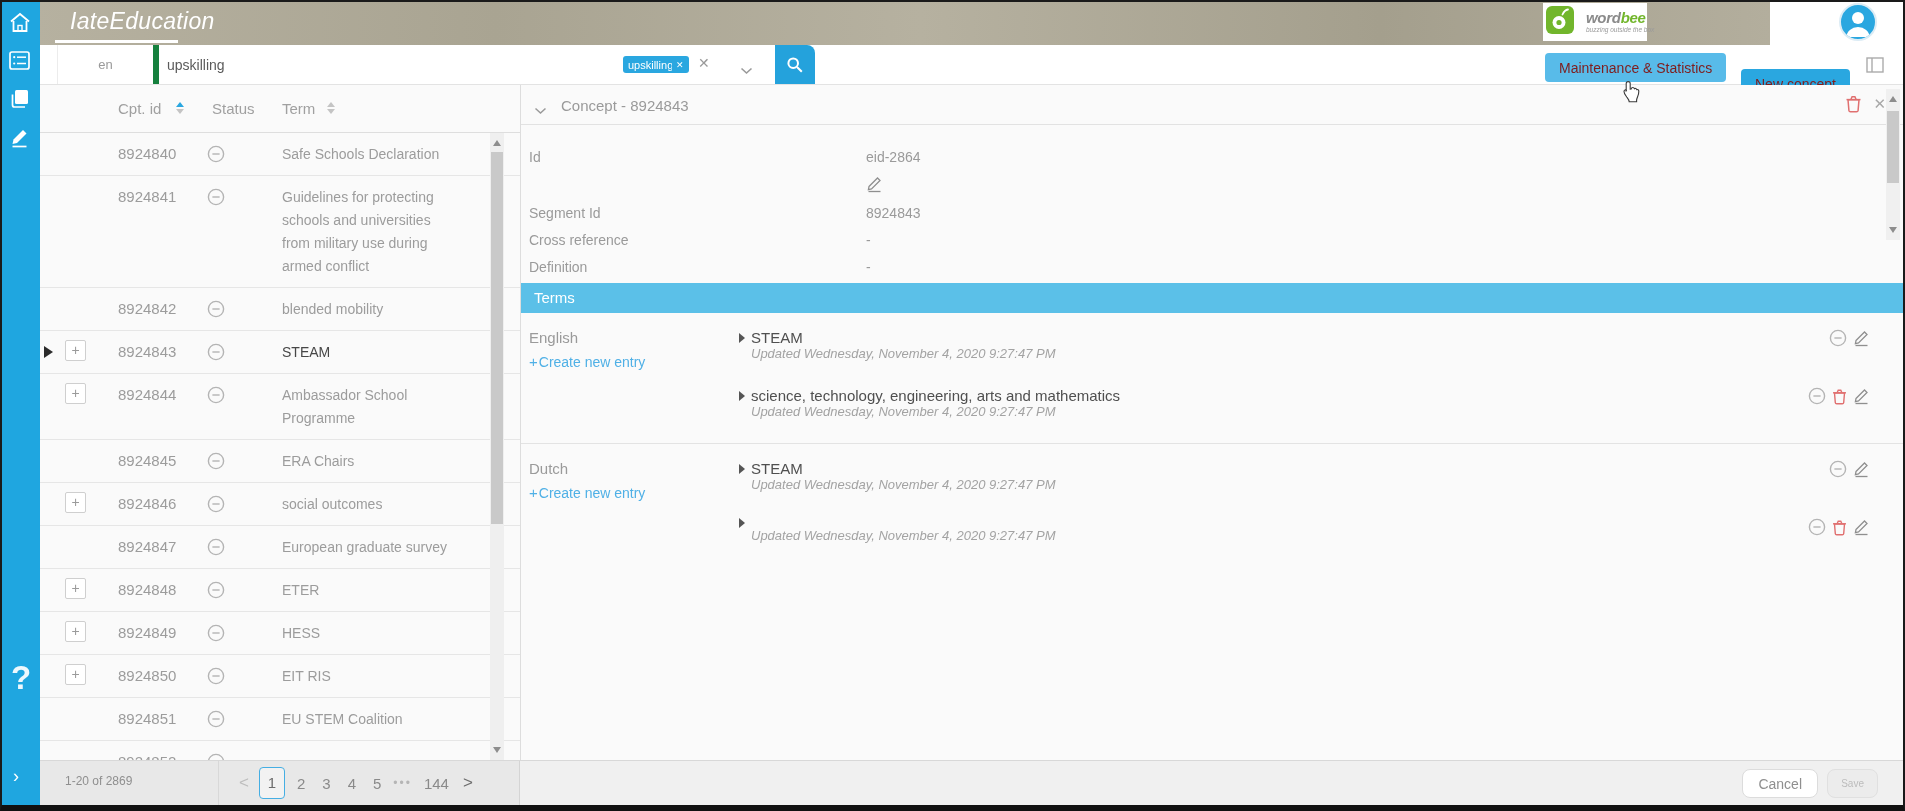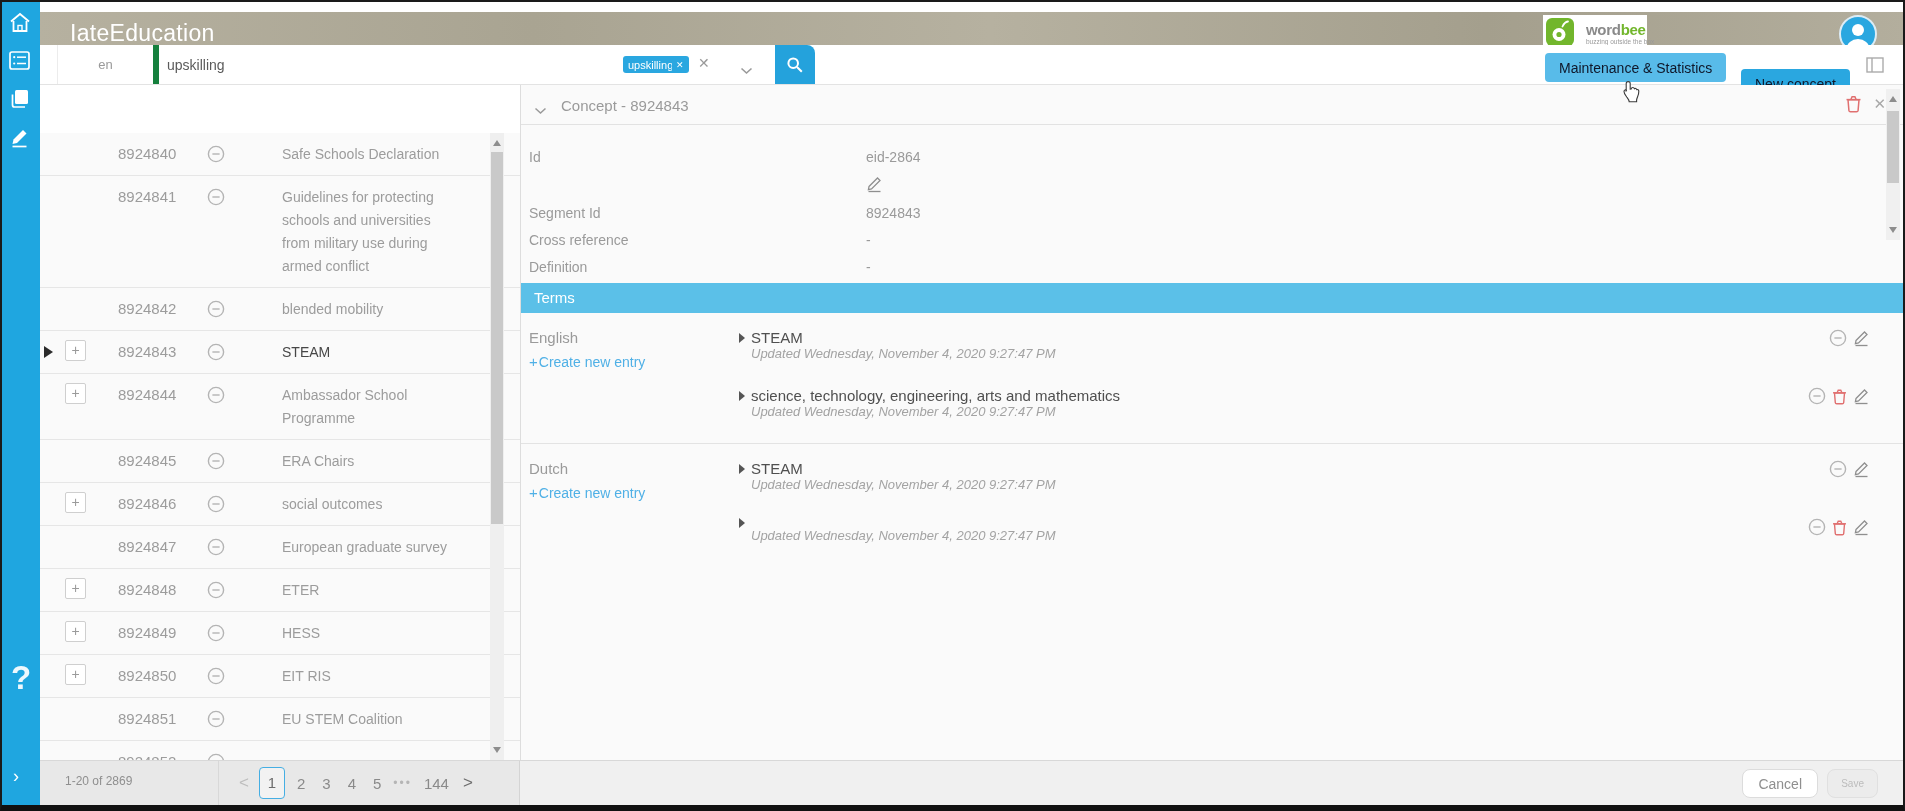--- a/index.html
+++ b/index.html
@@ -2,22 +2,22 @@
 <html><head>
 <meta charset="utf-8">
 <style>
   html,body{margin:0;padding:0;background:#888;}
   .screen{position:relative;width:1905px;height:811px;background:#fff;overflow:hidden;
           font-family:"Liberation Sans","DejaVu Sans",sans-serif;}
   .frame{position:absolute;inset:0;border:2px solid #1a1a1a;border-bottom:6px solid #111;
          pointer-events:none;z-index:90;}
 
   
-  .topbar{position:absolute;left:0;top:12px;width:1905px;height:45px;
-    background:linear-gradient(90deg,#b7b2a1 0%,#a9a492 28%,#b6b1a0 52%,#a49f8d 78%,#b3ae9d 100%);}
+  .topbar{position:absolute;left:0;top:0;width:1770px;height:45px;
+    background:linear-gradient(90deg,#b7b2a1 0%,#a9a492 28%,#b6b1a0 52%,#a49f8d 78%,#b3ae9d 100%);font-style:italic;}
   .app-title{position:absolute;left:70px;top:8px;font-size:23px;color:#fff;letter-spacing:.3px;}
   .title-underline{position:absolute;left:55px;top:40px;width:123px;height:3px;background:#fff;}
   .logo-box{position:absolute;left:1543px;top:3px;width:104px;height:38px;background:#fff;
     display:flex;align-items:center;padding-left:3px;box-sizing:border-box;}
   .logo-text{margin-left:12px;line-height:1;}
   .logo-name{font-size:15px;font-weight:bold;letter-spacing:-.3px;}
   .logo-word{color:#8a8a8a;}.logo-bee{color:#72b62c;}
   .logo-tagline{font-size:6.5px;color:#9a9a9a;margin-top:2px;white-space:nowrap;}
   .avatar{position:absolute;left:1839px;top:3px;width:38px;height:38px;border-radius:50%;
     background:#2aa7e0;border:2px solid #dcecf5;box-sizing:border-box;display:flex;
@@ -39,21 +39,21 @@
   .search-input{position:absolute;left:125px;top:0;width:440px;height:38px;border:none;outline:none;
     font-size:14px;color:#5a5a5a;background:transparent;font-family:inherit;}
   .tag{position:absolute;left:583px;top:11px;height:17px;background:#2aa7e0;border-radius:3px;
     color:#fff;font-size:11px;display:flex;align-items:center;padding:0 5px;cursor:pointer;}
   .tag-label{max-width:44px;overflow:hidden;white-space:nowrap;}
   .tag-x{margin-left:4px;font-size:9px;}
   .clear-x{position:absolute;left:658px;top:10px;font-size:14px;color:#9a9a9a;cursor:pointer;}
   .dd-chevron{position:absolute;left:700px;top:16px;cursor:pointer;}
   .search-btn{position:absolute;left:735px;top:0;width:40px;height:39px;background:#24a2dc;
     border-top-right-radius:8px;display:flex;align-items:center;justify-content:center;cursor:pointer;}
-  .btn{height:29px;border:none;border-radius:4px;color:#0f172a;font-size:14px;padding:0 14px;
+  .btn{height:29px;border:none;border-radius:4px;color:#7f1d1d;font-size:14px;padding:0 14px;
     font-family:inherit;cursor:pointer;}
   .btn-maint{position:absolute;left:1505px;top:8px;background:#58bbe9;}
   .btn-new{position:absolute;left:1701px;top:24px;background:#2aa7e0;}
   .panel-icon{position:absolute;left:1826px;top:12px;cursor:pointer;}
   .cursor-hand{position:absolute;left:1622px;top:80px;z-index:80;pointer-events:none;}
 
   
   .list-header{position:absolute;left:40px;top:85px;width:480px;height:48px;background:#fafafa;
     border-bottom:1px solid #dedede;box-sizing:border-box;color:#a0a0a0;font-size:15px;}
   .lh-item{position:absolute;top:15px;cursor:pointer;}
@@ -235,20 +235,33 @@
         </svg>
     </span>
   </div>
 
   <span class="cursor-hand">
     <svg width="19" height="23" viewBox="0 0 19 23">
         <path d="M6.2 1.6 c1.2 0 2 .9 2 2 V9.2 l1-.2 c.1-.8.7-1.5 1.6-1.5 .9 0 1.4.6 1.6 1.2 .4-.4 2-.6 2.4.9 .9-.2 2 .2 2 1.7 0 2.6-.6 4.1-1.2 5.5-.5 1.2-1 2.4-1 3.4 v1.6 H7.2 c0-1.8-1.3-3.2-2.5-4.8 C3.4 15 2 13.3 2 11.5 c0-1.6 1.8-2.1 2.4-.9 l-.2.2 V3.6 c0-1.1.8-2 2-2 z" fill="#fff" stroke="#3a3a3a" stroke-width="1.1"></path>
       </svg>
   </span>
 
+  <div class="list-header">
+    <span class="lh-item lh-id">Cpt. id</span>
+    <span class="lh-item lh-sort-id sort">
+        <span class="tri-up active"></span>
+        <span class="tri-down"></span>
+      </span>
+    <span class="lh-item lh-status">Status</span>
+    <span class="lh-item lh-term">Term</span>
+    <span class="lh-item lh-sort-term sort">
+        <span class="tri-up"></span>
+        <span class="tri-down"></span>
+      </span>
+  </div>
 
   <div class="list-body">
       <div class="lrow">
         <span class="cid">8924840</span>
         <span class="stat act">
           <svg width="18" height="18" viewBox="0 0 18 18">
             <circle cx="9" cy="9" r="7.6" fill="none" stroke="#b4b4b4" stroke-width="1.4"></circle>
             <line x1="5.4" y1="9" x2="12.6" y2="9" stroke="#b4b4b4" stroke-width="1.4"></line>
           </svg>
         </span>

